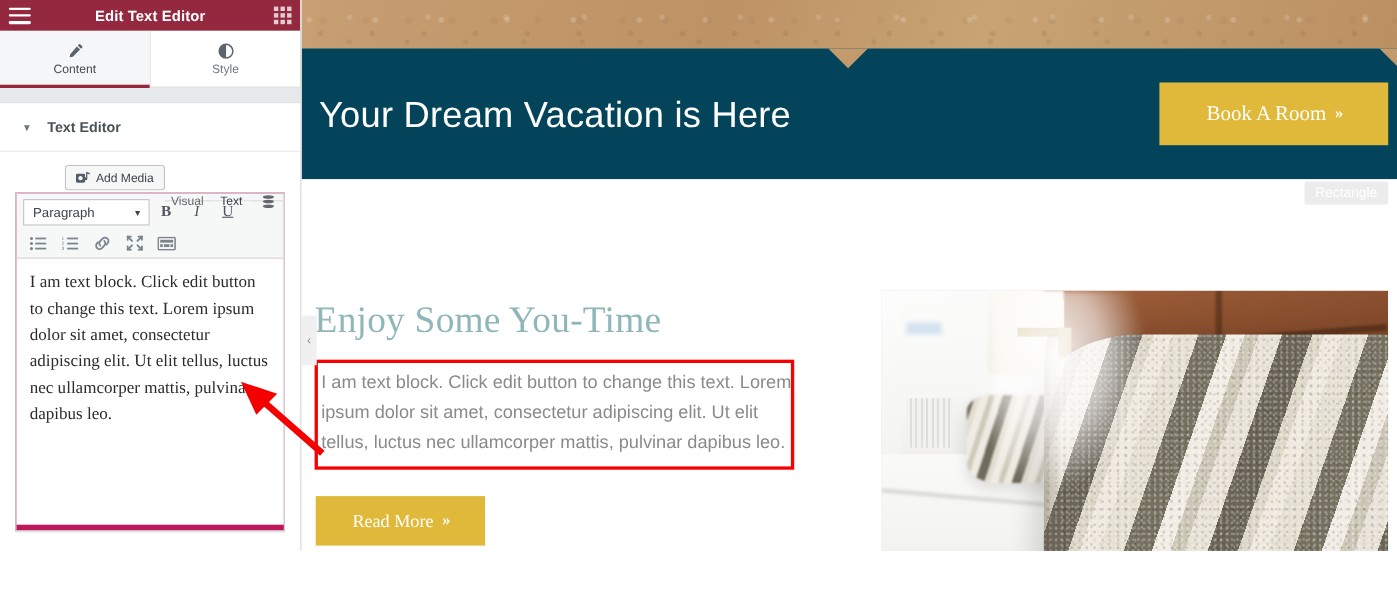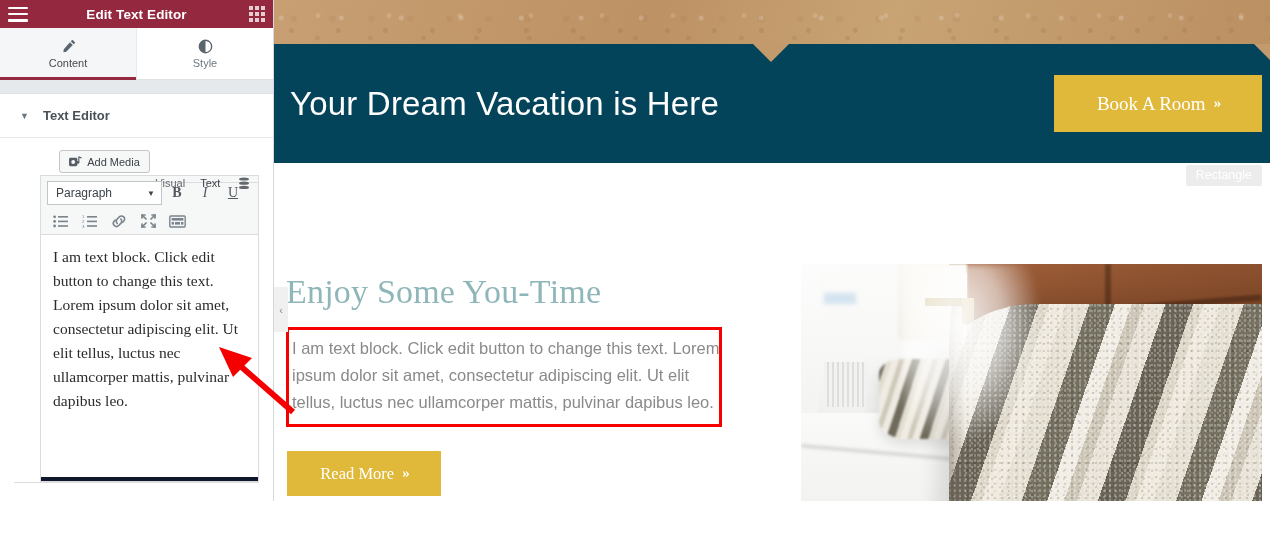--- a/index.html
+++ b/index.html
@@ -88,21 +88,21 @@
     width: 40px; display: flex; align-items: center; justify-content: center;
     font-size: 11px; color: #646970;
     background: #f0f0f1; border: 1px solid #dcdcde; border-bottom: none;
     cursor: pointer;
     border-right: none;
     margin-top: 32px;
   }
   .vt-tab.active { background: #ffffff; color: #3c434a; }
   .vt-tab.icon-tab { width: 28px; border-right: 1px solid #dcdcde; }
 
-  .wp-editor-box { border: 1px solid #dcdcde; background: #0f172a; margin-top: 0; margin-left: 26px; }
+  .wp-editor-box { border: 1px solid #dcdcde; background: #be185d; margin-top: 0; }
   .wp-toolbar { background: #f6f7f7; border-bottom: 1px solid #dcdcde; padding: 5px 6px 4px 6px; }
   .tb-row { display: flex; align-items: center; gap: 2px; }
   .tb-row.r2 { margin-top: 7px; gap: 9px; padding-left: 4px; }
   .para-select {
     width: 115px; height: 24px; background: #ffffff; border: 1px solid #c3c4c7;
     display: flex; align-items: center; justify-content: space-between;
     padding: 0 6px 0 8px; font-size: 12px; color: #3c434a; cursor: pointer;
   }
   .para-select .car { font-size: 8px; color: #3c434a; }
   .tb-btn {

